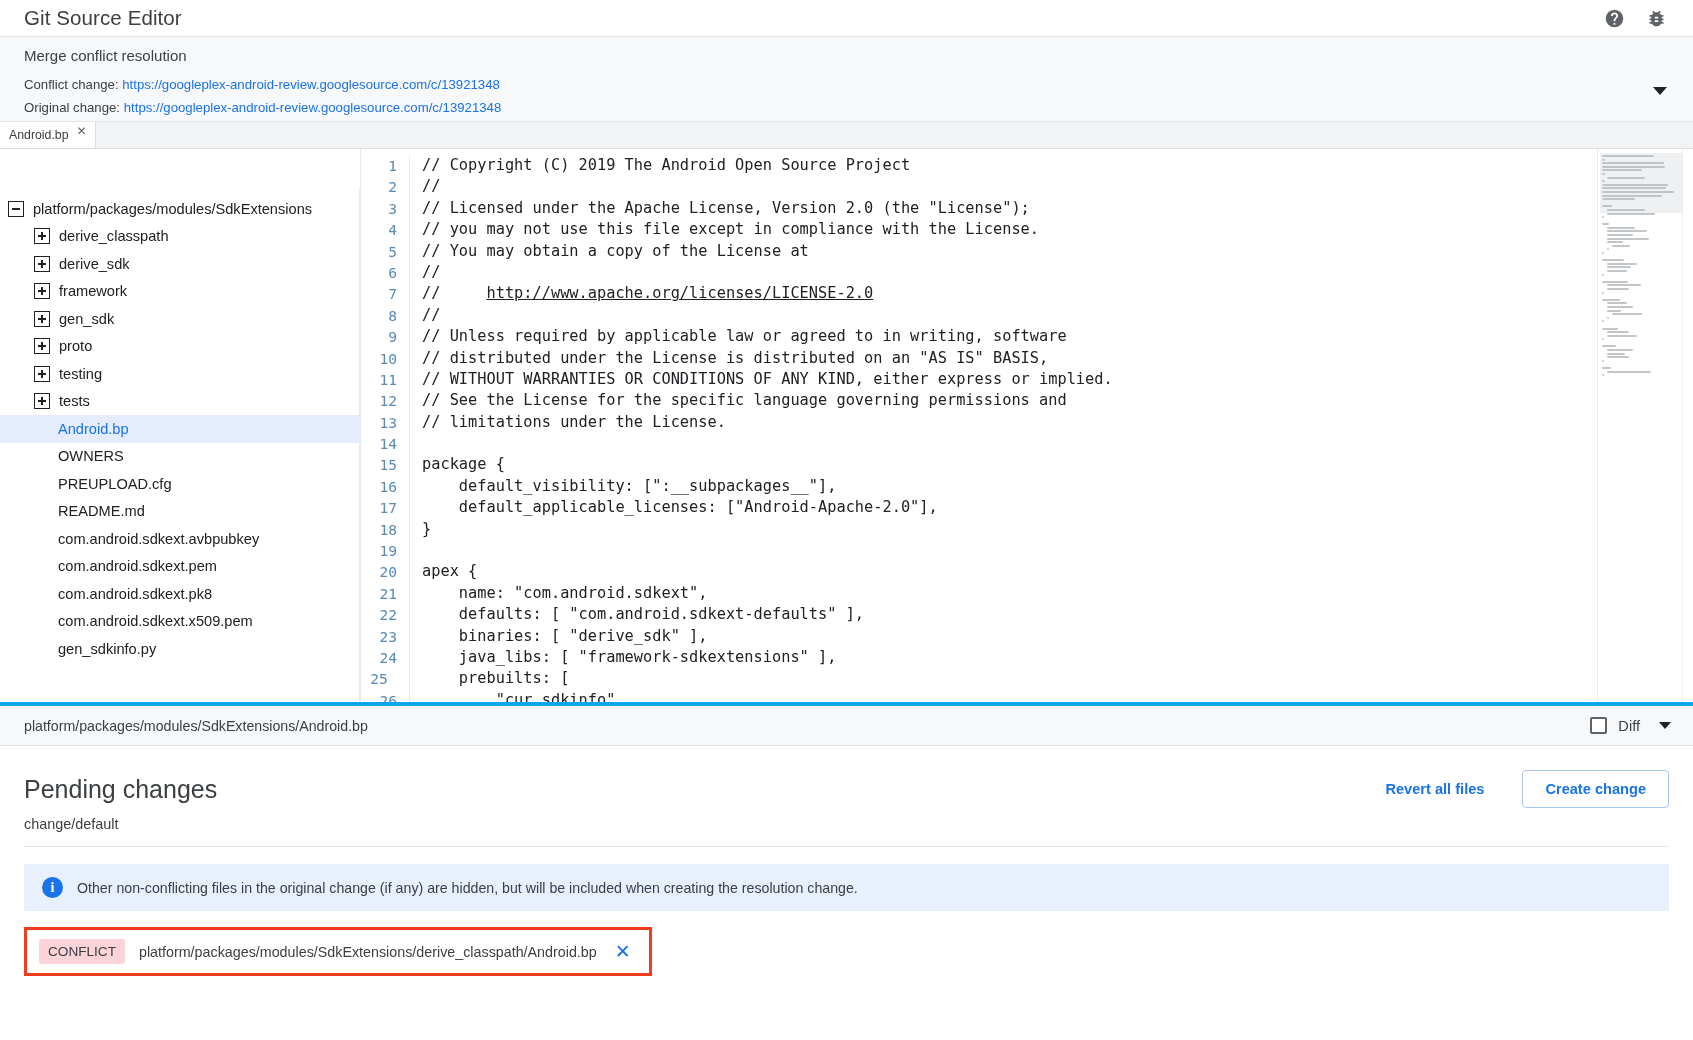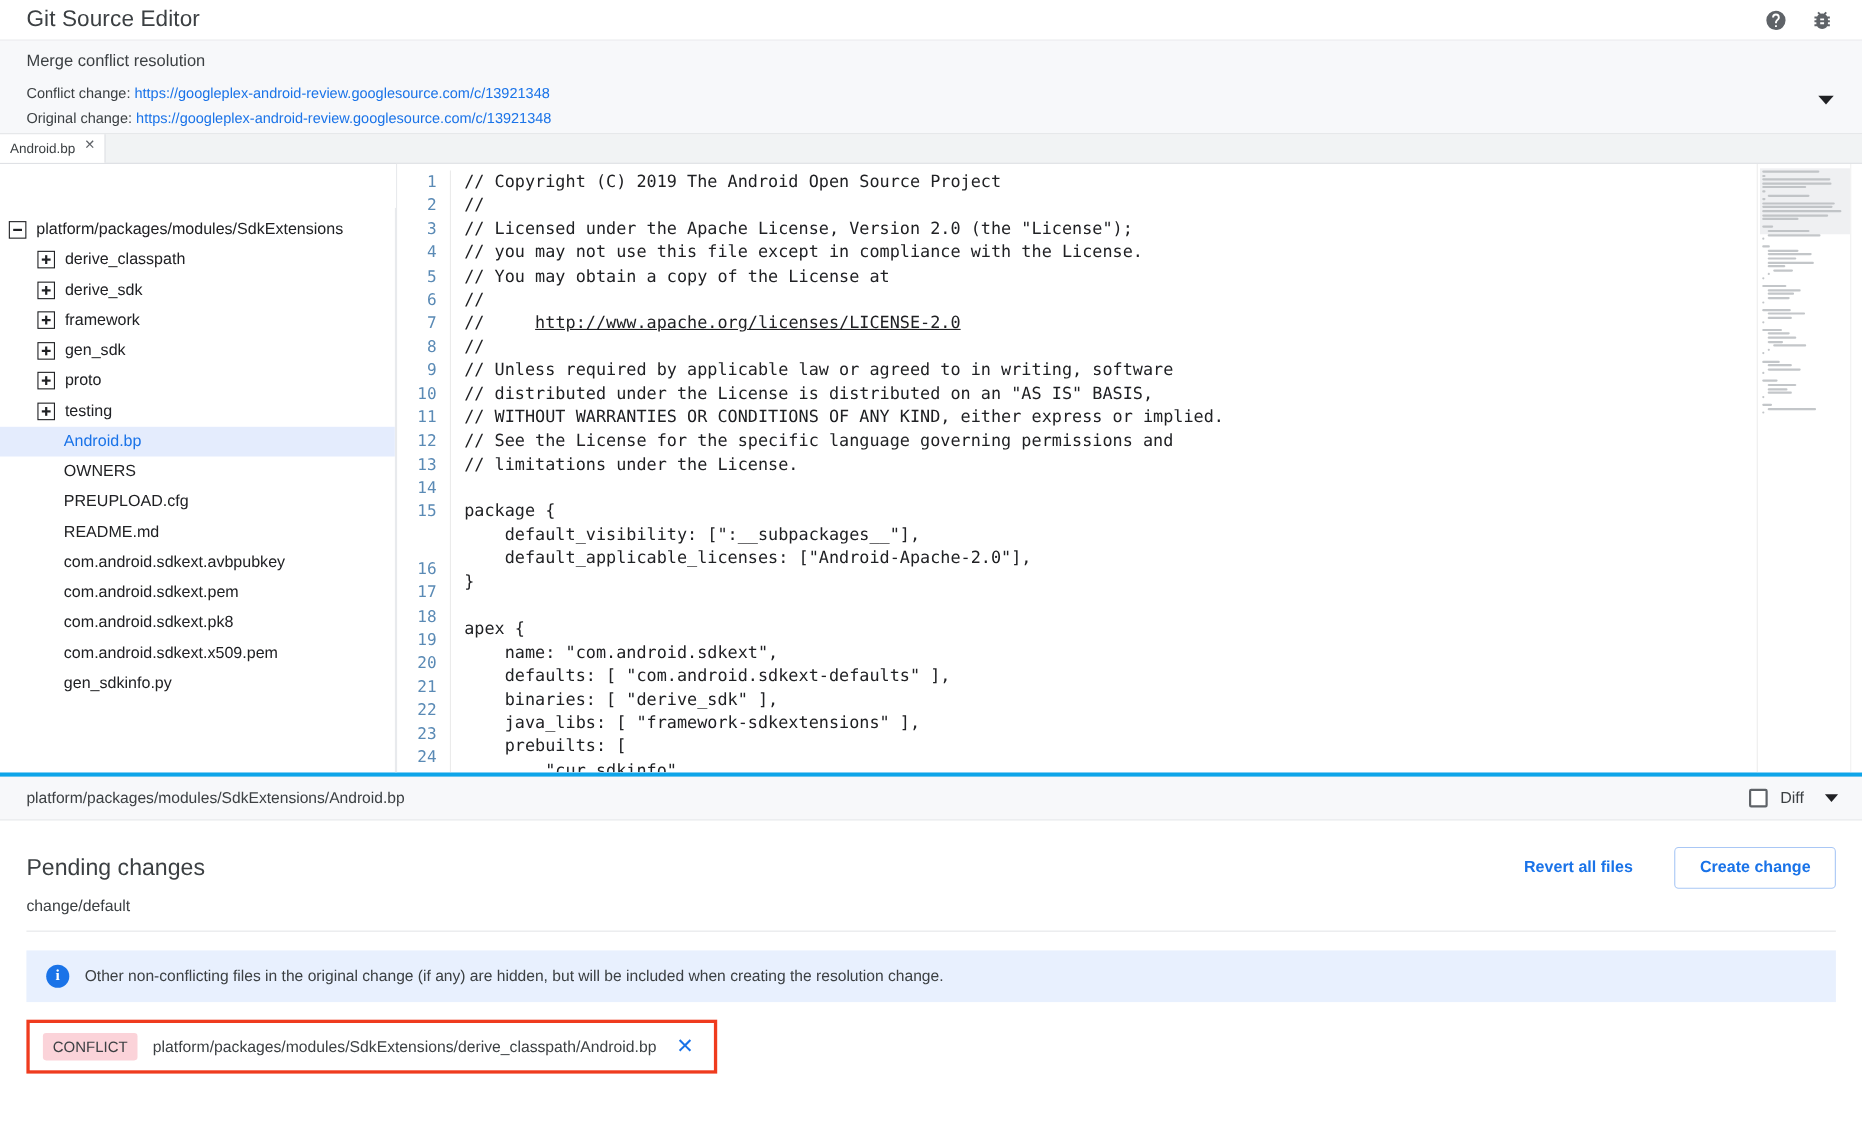--- a/index.html
+++ b/index.html
@@ -322,21 +322,21 @@
     box-sizing: border-box;
     background: #fff;
     position: relative;
   }
   .pending-head {
     display: flex;
     align-items: center;
     min-height: 42px;
   }
   .pending-title {
-    font-size: 21px;
+    font-size: 25px;
     color: #3c4043;
     font-weight: 400;
   }
   .pending-head-spacer { flex: 1 1 auto; }
   .btn-text {
     color: #1a73e8;
     font-size: 14.6px;
     font-weight: 600;
     padding: 9px 10px;
     border-radius: 4px;
@@ -486,20 +486,24 @@
         <span class="toggle plus"></span>
         <span>gen_sdk</span>
       </div>
       <div class="tree-row child">
         <span class="toggle plus"></span>
         <span>proto</span>
       </div>
       <div class="tree-row child">
         <span class="toggle plus"></span>
         <span>testing</span>
+      </div>
+      <div class="tree-row child">
+        <span class="toggle plus"></span>
+        <span>tests</span>
       </div>
 
       <div class="tree-row leaf selected">
         <span>Android.bp</span>
       </div>
       <div class="tree-row leaf">
         <span>OWNERS</span>
       </div>
       <div class="tree-row leaf">
         <span>PREUPLOAD.cfg</span>
@@ -535,21 +539,21 @@
             <span class="ln" style="display: block; height: 21.4px;">6</span>
             <span class="ln" style="display: block; height: 21.4px;">7</span>
             <span class="ln" style="display: block; height: 21.4px;">8</span>
             <span class="ln" style="display: block; height: 21.4px;">9</span>
             <span class="ln" style="display: block; height: 21.4px;">10</span>
             <span class="ln" style="display: block; height: 21.4px;">11</span>
             <span class="ln" style="display: block; height: 21.4px;">12</span>
             <span class="ln" style="display: block; height: 21.4px;">13</span>
             <span class="ln" style="display: block; height: 21.4px;">14</span>
             <span class="ln" style="display: block; height: 21.4px;">15</span>
-            <span class="ln" style="display: block; height: 21.4px; margin-top: 31px;">16</span>
+            <span class="ln" style="display: block; height: 21.4px;">16</span>
             <span class="ln" style="display: block; height: 21.4px;">17</span>
             <span class="ln" style="display: block; height: 21.4px;">18</span>
             <span class="ln" style="display: block; height: 21.4px;">19</span>
             <span class="ln" style="display: block; height: 21.4px;">20</span>
             <span class="ln" style="display: block; height: 21.4px;">21</span>
             <span class="ln" style="display: block; height: 21.4px;">22</span>
             <span class="ln" style="display: block; height: 21.4px;">23</span>
             <span class="ln" style="display: block; height: 21.4px;">24</span>
             <span class="ln" style="display: block; height: 21.4px; text-align: center;">25</span>
             <span class="ln" style="display: block; height: 21.4px;">26</span>

